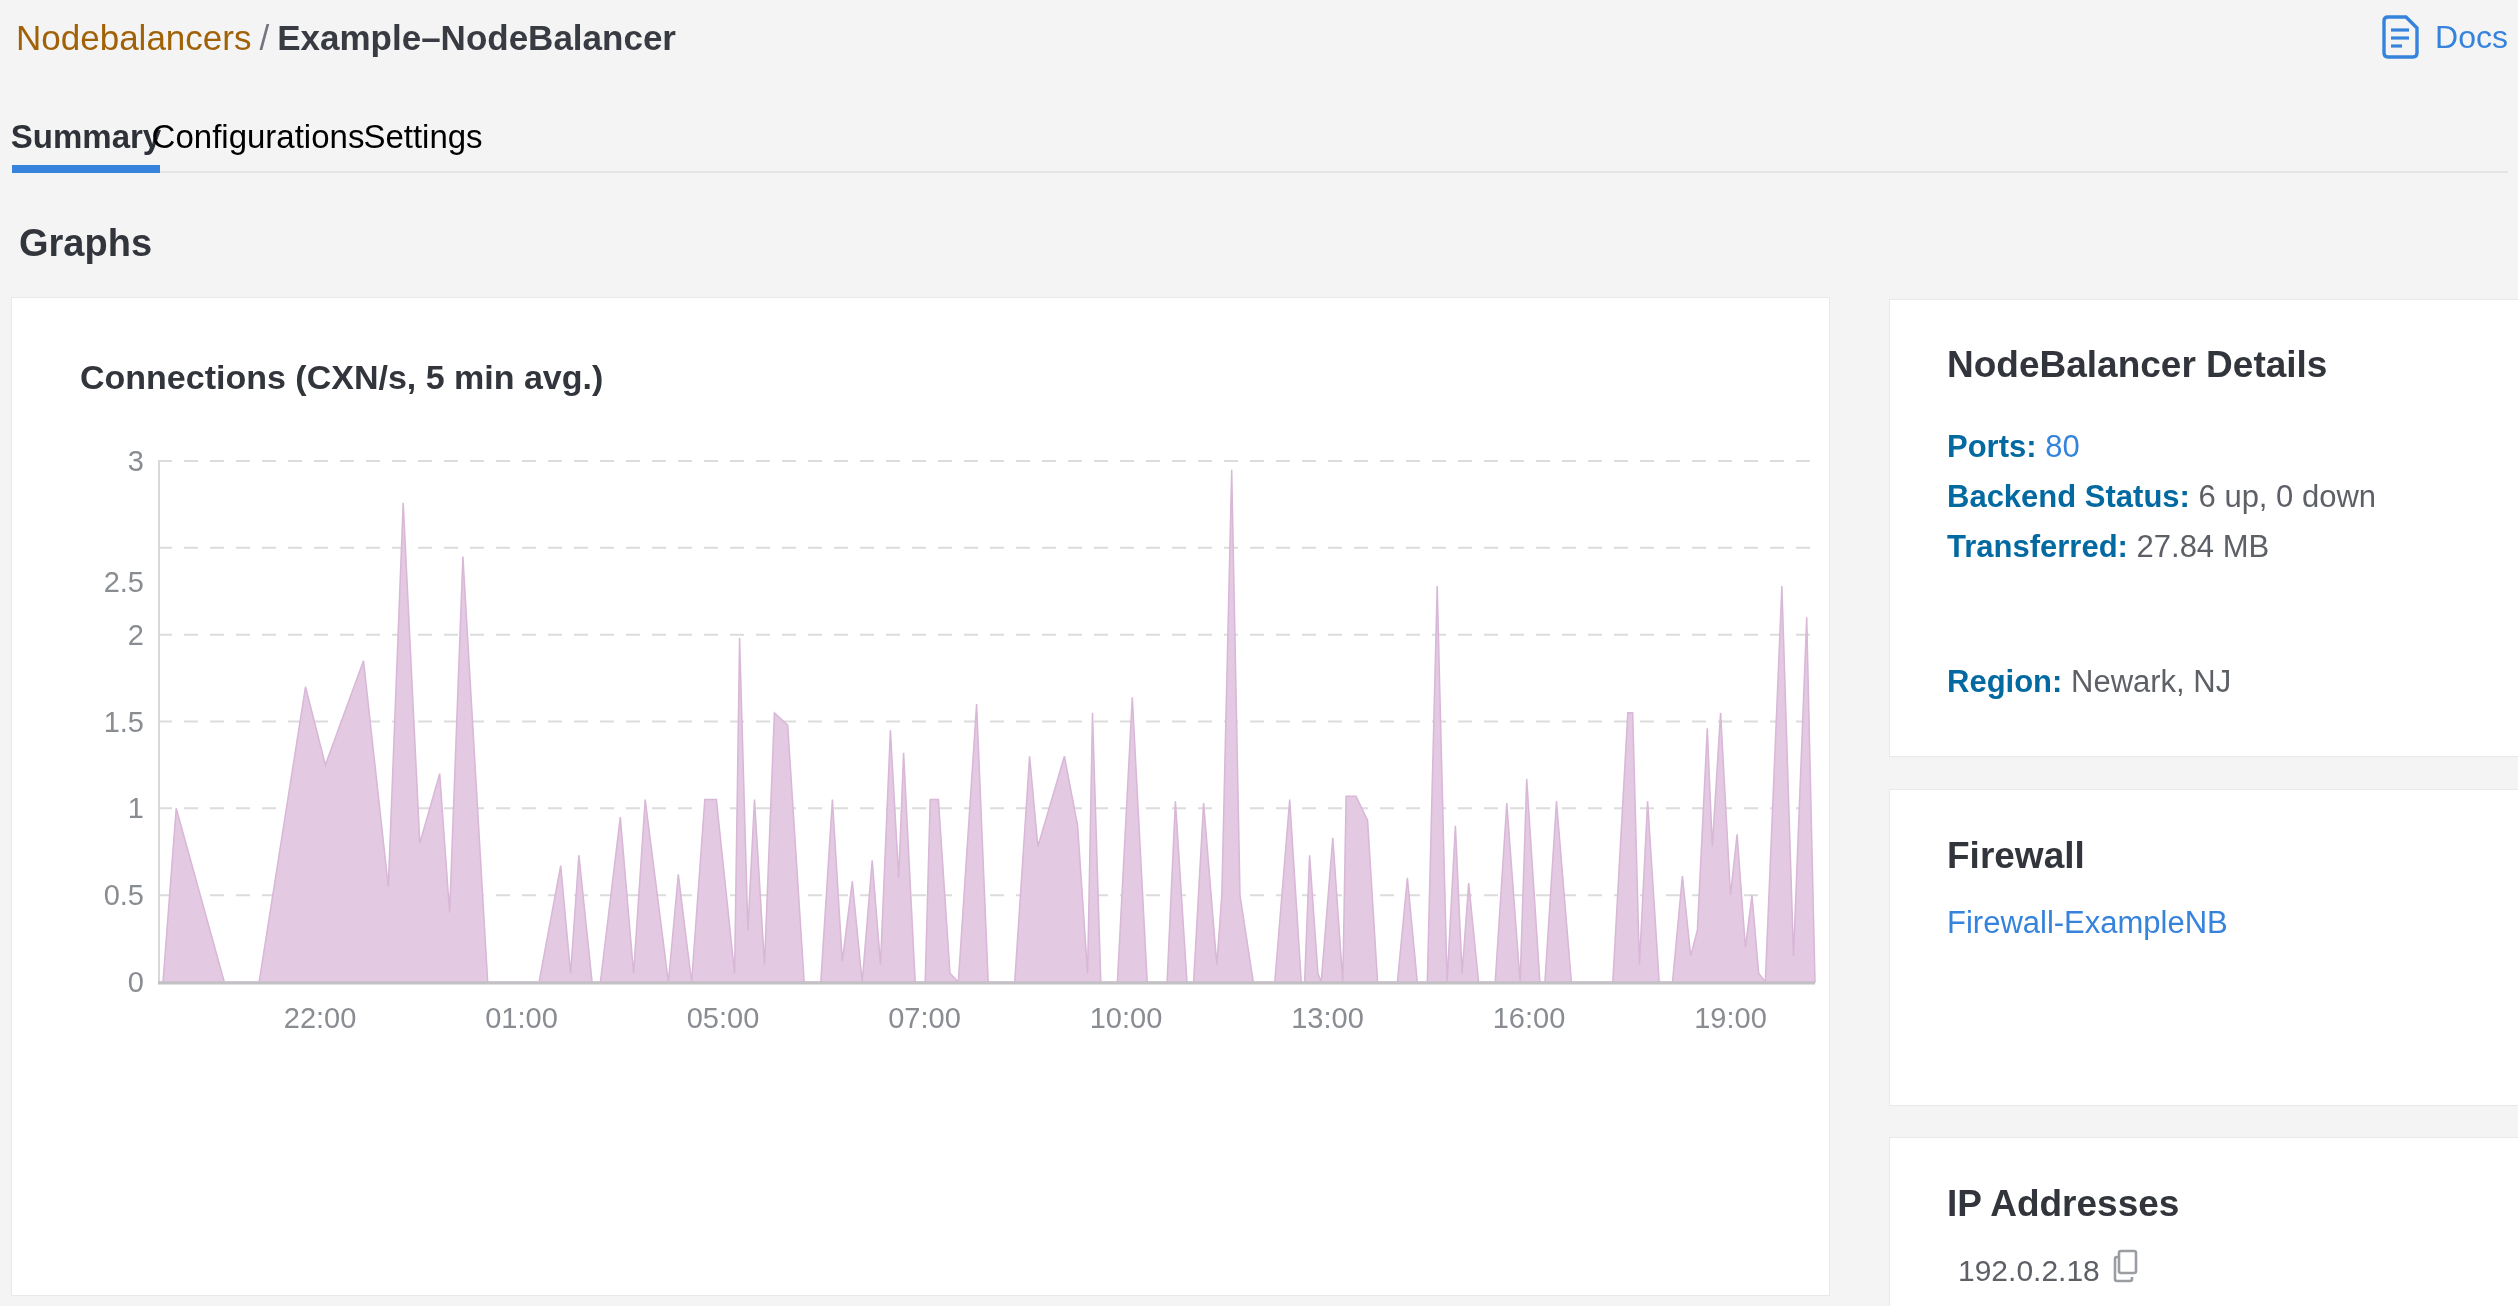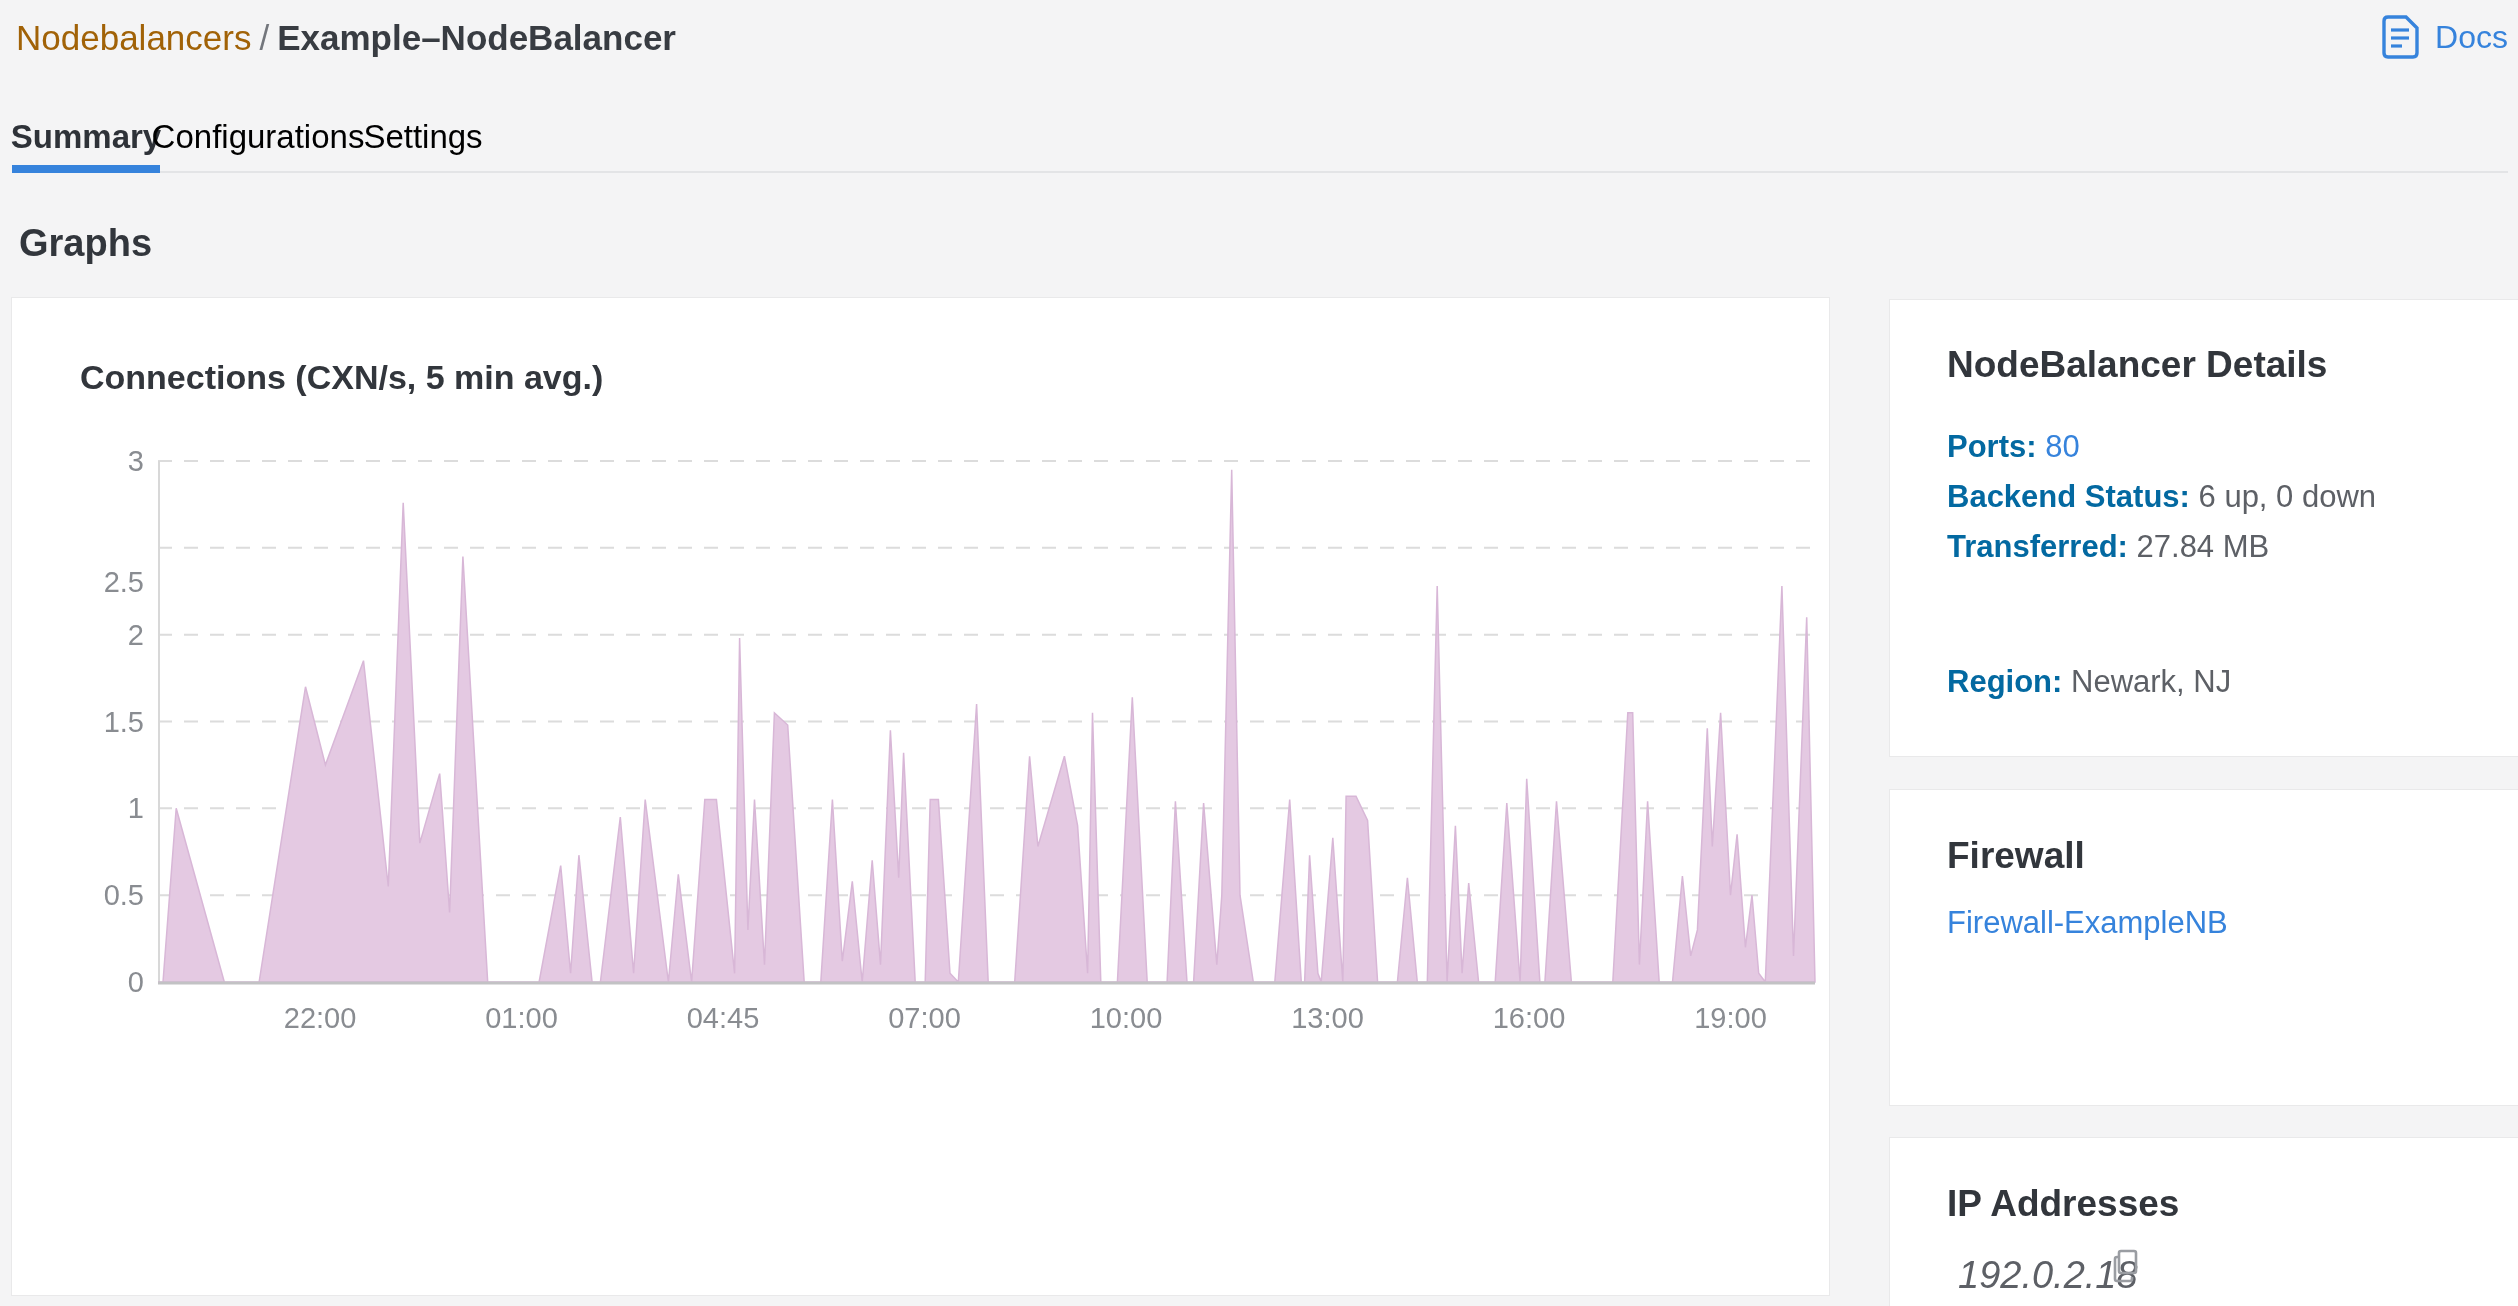--- a/index.html
+++ b/index.html
@@ -35,21 +35,21 @@
 
   .y-label { width:70px; text-align:right; font-size:29px; color:#898c91; height:40px; line-height:40px; }
   .x-label { width:140px; text-align:center; font-size:29px; color:#898c91; top:1000px; height:36px; line-height:36px; }
 
   
   .side-panel { left:1890px; width:628px; }
   .side-title { position:absolute; left:57px; font-size:37px; font-weight:bold; color:#32363c; white-space:nowrap; }
   .detail-row { position:absolute; left:57px; font-size:31px; color:#5d6066; width:520px; line-height:42px; }
   .detail-label { color:#0369a1; font-weight:bold; }
   .blue-link { color:#3683dc; text-decoration:none; cursor:pointer; }
-  .ip-text { position:absolute; left:68px; font-size:38px; color:#5d6066;font-style:italic; }
+  .ip-text { position:absolute; left:68px; font-size:30px; color:#5d6066; }
 </style>
 </head>
 <body>
 
 <div id="app">
 
   <div class="abs breadcrumb">
     <a class="crumb-link">Nodebalancers</a><span class="crumb-sep">/</span><span class="crumb-current">Example–NodeBalancer</span>
   </div>
 
@@ -134,19 +134,19 @@
     </svg>
     <div class="abs y-label" style="left: 74px; top: 441px;">3</div>
     <div class="abs y-label" style="left: 74px; top: 527.833px; margin-top: 34px;">2.5</div>
     <div class="abs y-label" style="left: 74px; top: 614.667px;">2</div>
     <div class="abs y-label" style="left: 74px; top: 701.5px;">1.5</div>
     <div class="abs y-label" style="left: 74px; top: 788.333px;">1</div>
     <div class="abs y-label" style="left: 74px; top: 875.167px;">0.5</div>
     <div class="abs y-label" style="left: 74px; top: 962px;">0</div>
     <div class="abs x-label" style="left: 250.055px;">22:00</div>
     <div class="abs x-label" style="left: 451.546px;">01:00</div>
-    <div class="abs x-label" style="left: 653.037px;">04:45</div>
+    <div class="abs x-label" style="left: 653.037px;">05:00</div>
     <div class="abs x-label" style="left: 854.528px;">07:00</div>
     <div class="abs x-label" style="left: 1056.02px;">10:00</div>
     <div class="abs x-label" style="left: 1257.51px;">13:00</div>
     <div class="abs x-label" style="left: 1459px;">16:00</div>
     <div class="abs x-label" style="left: 1660.49px;">19:00</div>
   </div>
 
 </body></html>

